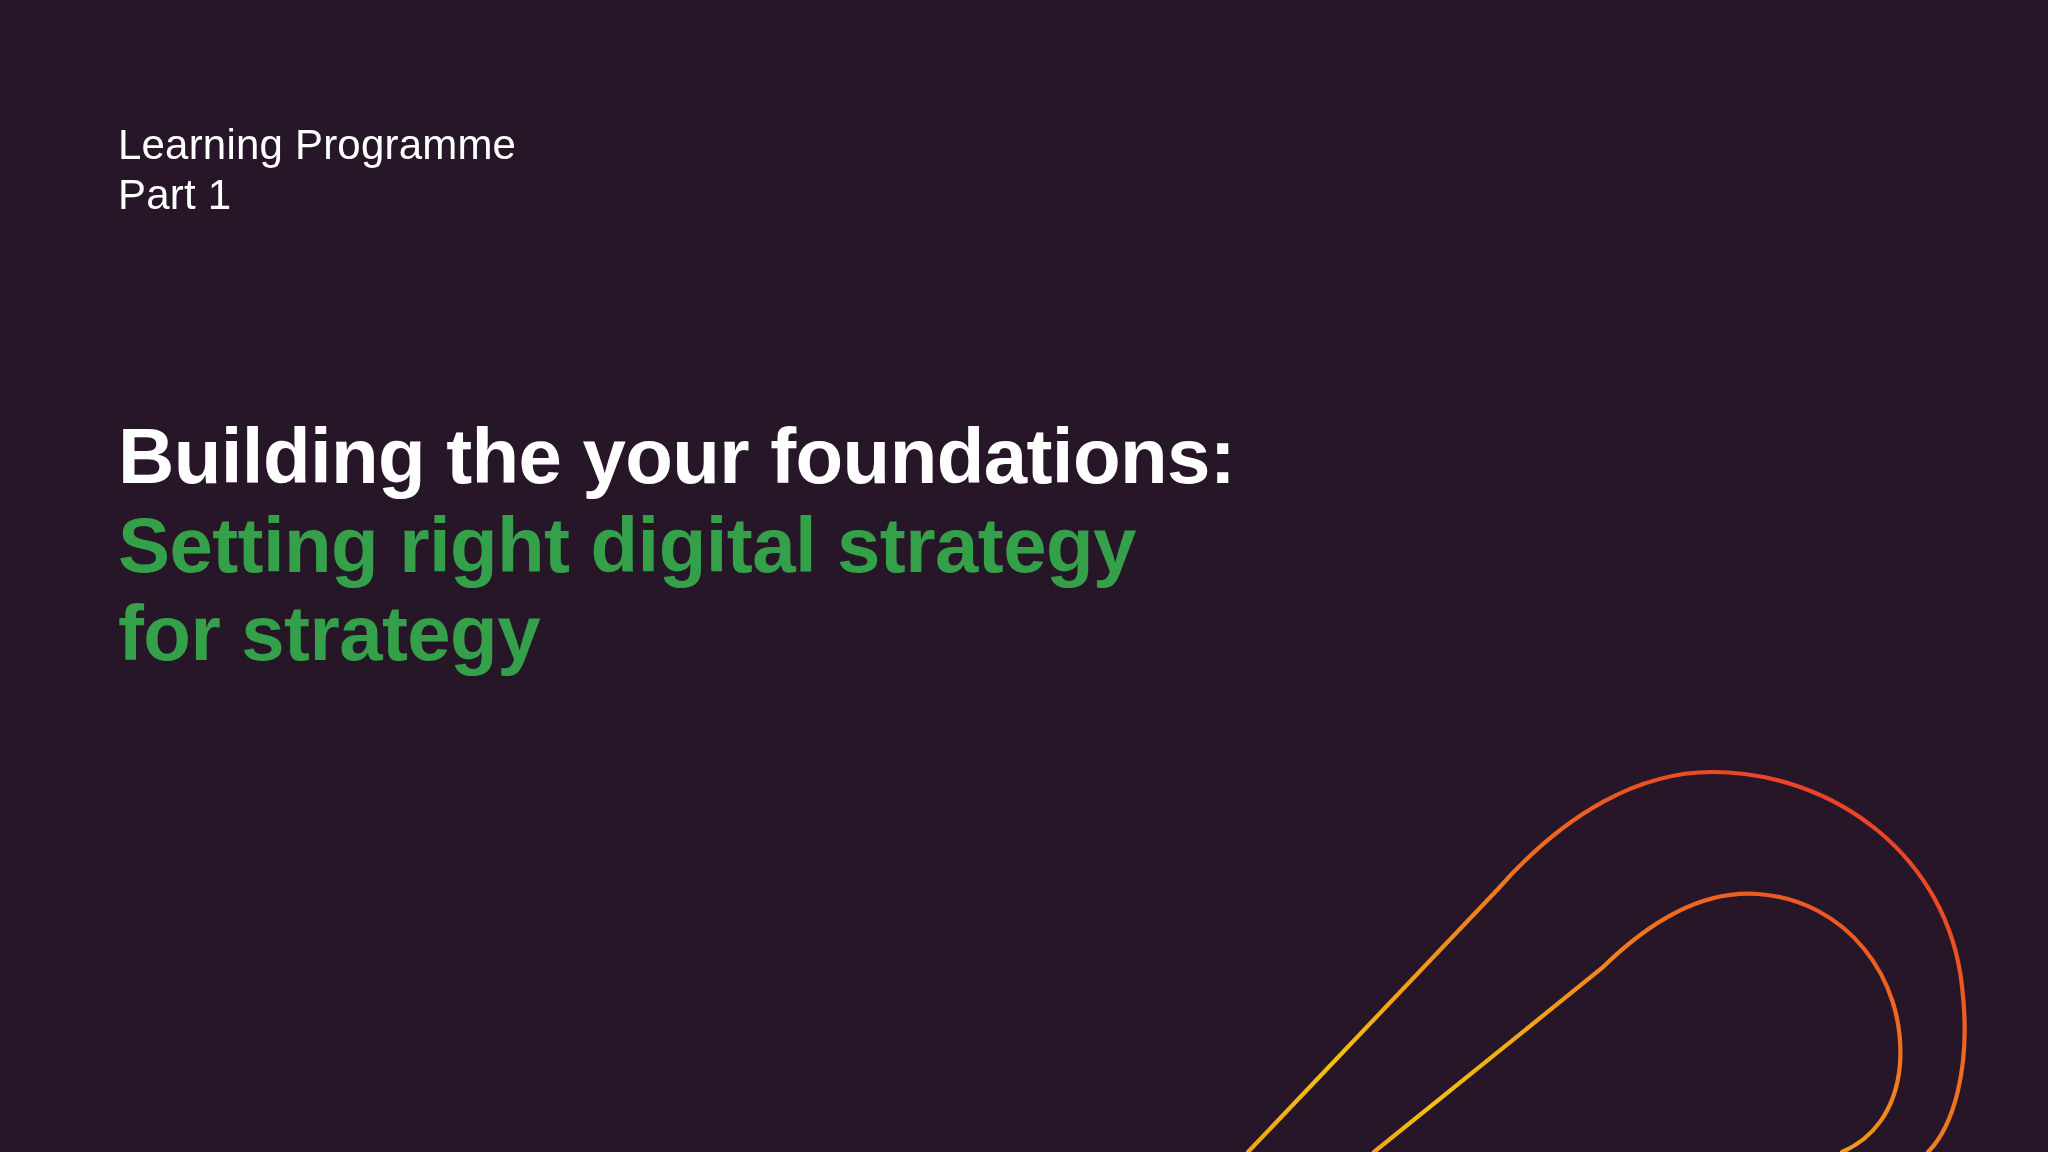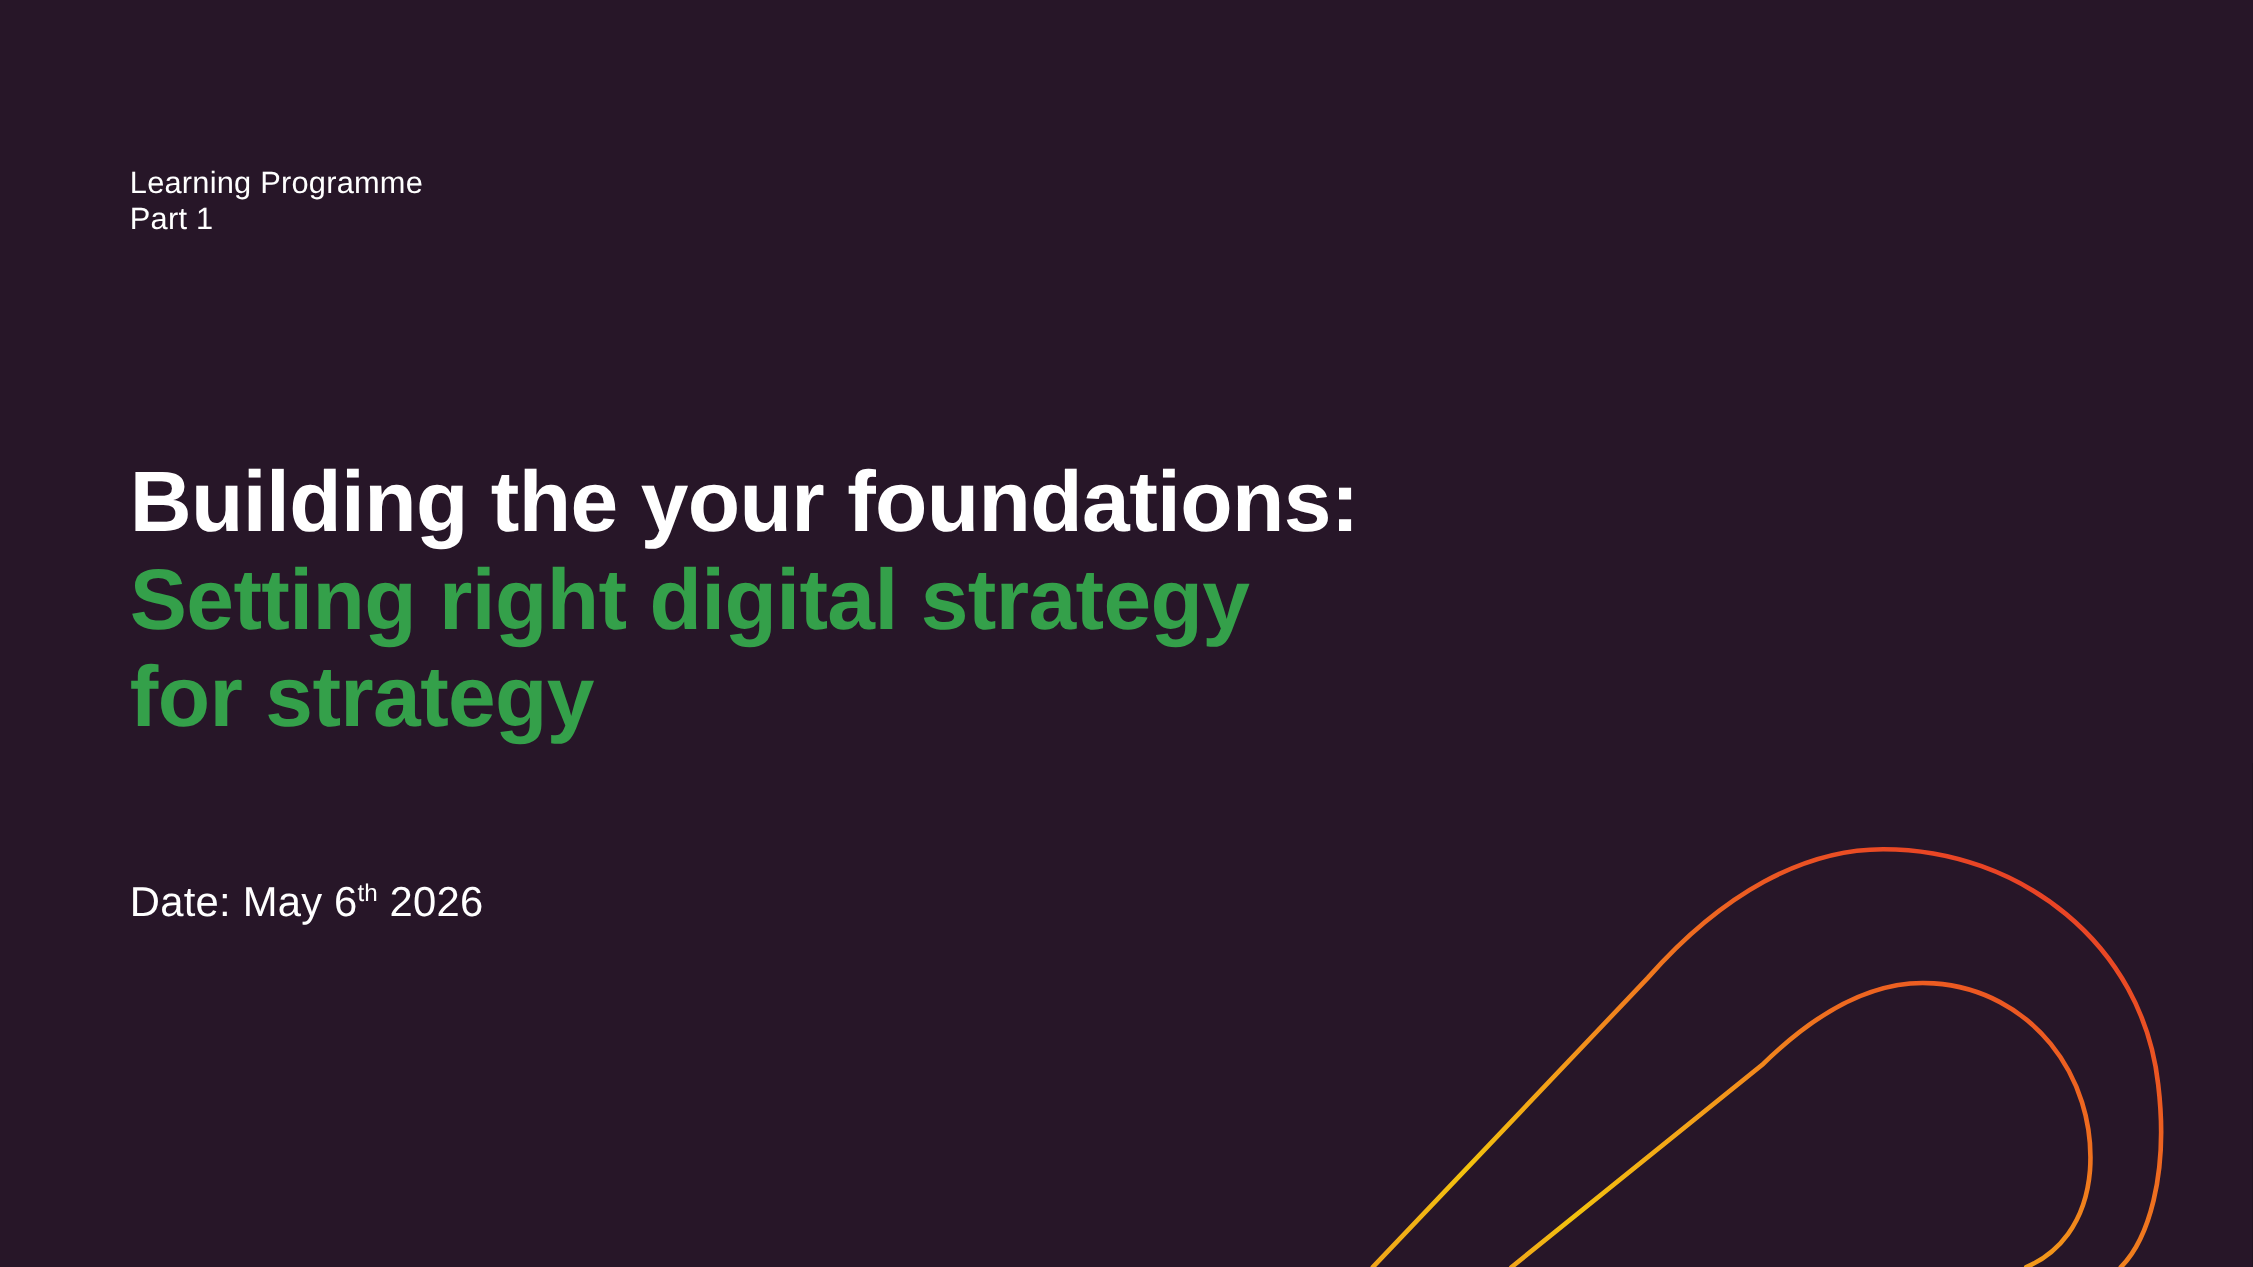--- a/index.html
+++ b/index.html
@@ -26,23 +26,23 @@
     top: 0;
     width: 2048px;
     height: 1152px;
     pointer-events: none;
   }
 
   
   .eyebrow {
     position: absolute;
     left: 118px;
-    top: 149px;
+    top: 120px;
     color: #ffffff;
-    font-size: 28px;
+    font-size: 42px;
     line-height: 1.19;
     font-weight: 400;
     letter-spacing: 0.2px;
     white-space: pre-line;
   }
 
   
   .headline {
     position: absolute;
     left: 118px;
@@ -148,17 +148,14 @@
 
   <div class="eyebrow">Learning Programme
 Part 1</div>
 
   <div class="headline">
     <div class="headline-line primary">Building the your foundations:</div>
     <div class="headline-line accent">Setting right digital strategy</div>
     <div class="headline-line accent">for strategy</div>
   </div>
 
-  <div class="date">
-    <span>Date: May 6</span><sup>th</sup><span> 2026</span>
-  </div>
 
 </div>
 
 </body></html>

